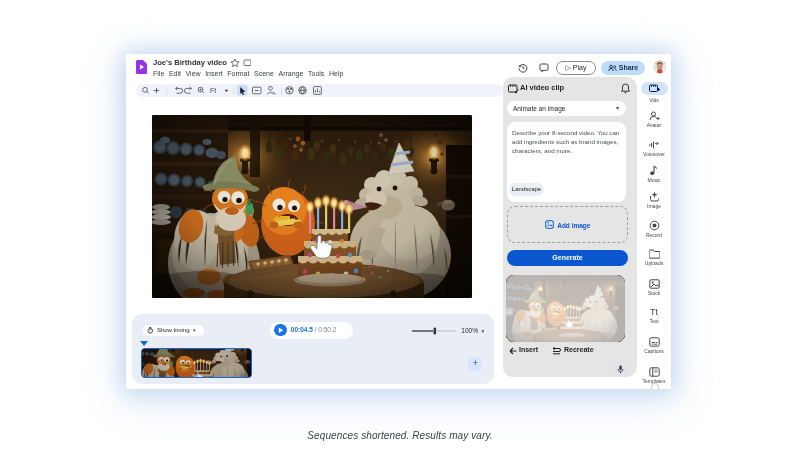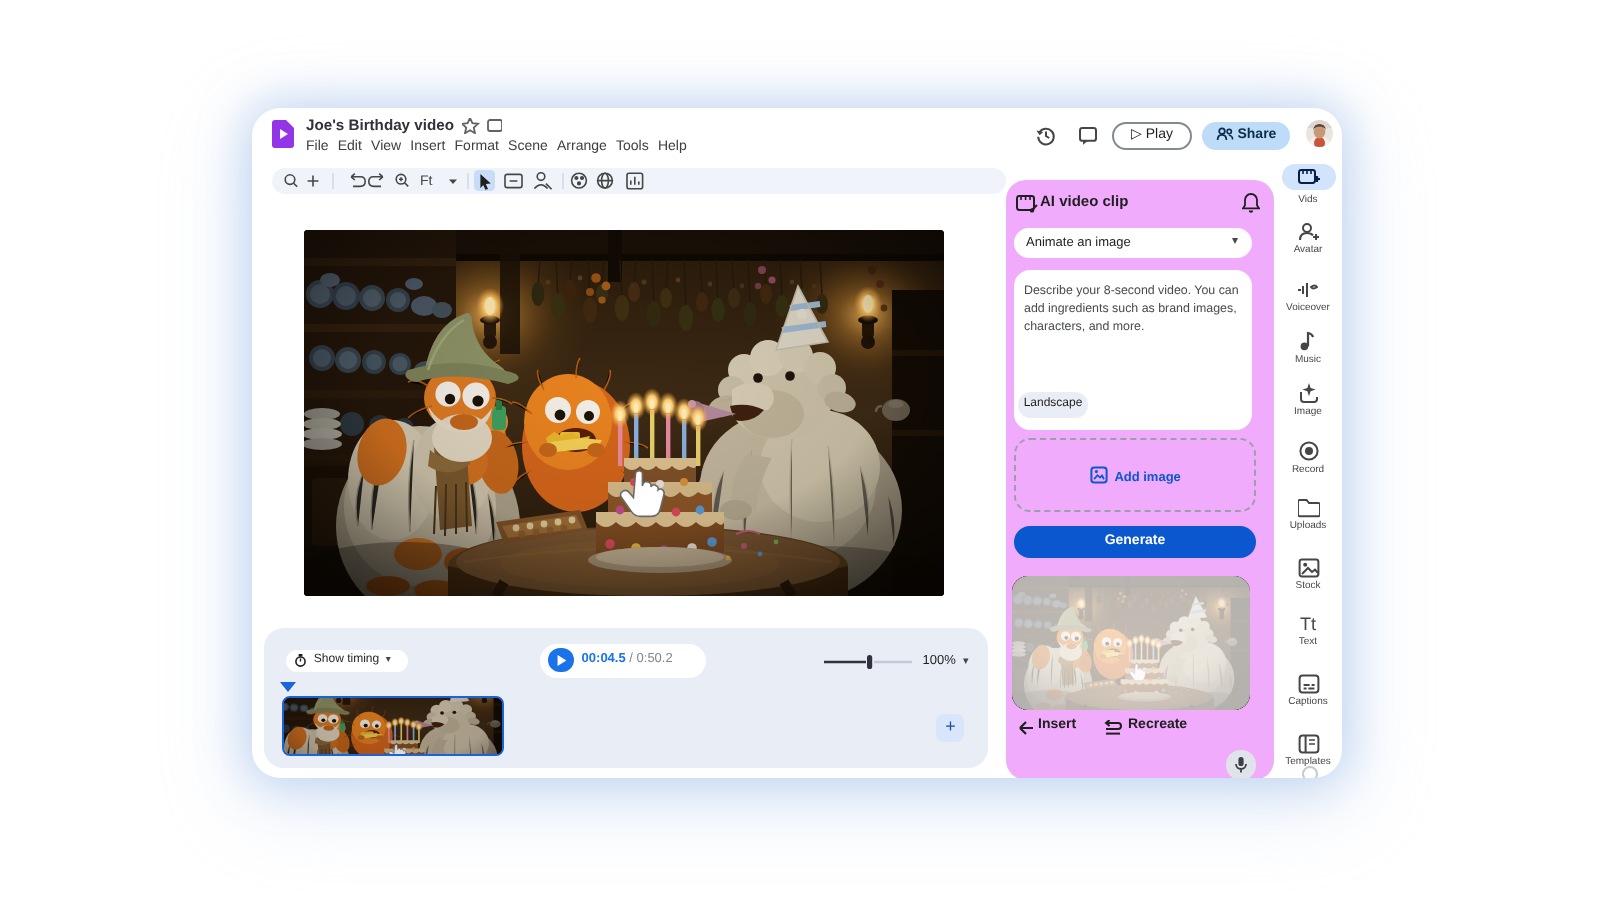--- a/index.html
+++ b/index.html
@@ -3,21 +3,21 @@
 <meta charset="utf-8">
 <style>
   * { margin:0; padding:0; box-sizing:border-box; }
   html,body { width:800px; height:450px; }
   body { font-family:"Liberation Sans", sans-serif; }
   .page { position:relative; width:800px; height:450px; overflow:hidden;
     background:#ffffff;
   }
   .abs { position:absolute; }
   .win { position:absolute; left:126px; top:54px; width:545px; height:335px; overflow:hidden;
-    background:#ffffff; border-radius:14px;
+    background:#ffffff; border-radius:1px;
     box-shadow:0 0 22px 3px rgba(158,190,232,.55), 0 10px 40px 6px rgba(172,200,238,.3); }
   
   .logo { left:9.5px; top:5.5px; width:11px; height:14px; }
   .title { left:27px; top:3.5px; font-size:7.6px; font-weight:bold; color:#30333a; letter-spacing:0; }
   .menubar { left:27px; top:16px; font-size:7px; color:#3c4043; }
   .menubar span { margin-right:4.6px; }
   .tb { left:9.5px; top:30px; width:367px; height:13px; background:#f0f3f9; border-radius:7px; }
   
   .playbtn { left:430px; top:7px; width:40px; height:13.5px; border:1px solid #858a92; border-radius:7px;
     background:#fff; font-size:7px; color:#1f1f1f; text-align:center; line-height:12px; }
@@ -34,21 +34,21 @@
   .playcirc { position:absolute; left:142px; top:10.3px; width:12.5px; height:12.5px; border-radius:50%; background:#1a73e8; }
   .timetext { position:absolute; left:158.5px; top:12.8px; font-size:6.5px; color:#1a73e8; font-weight:bold; }
   .timetext .dim { color:#80868b; font-weight:normal; }
   .thumbstrip { position:absolute; left:9.2px; top:34.5px; width:111px; height:30px; border:1.6px solid #1a63d8;
     border-radius:4px; overflow:hidden; background:#222; }
   .playhead { position:absolute; left:8px; top:27px; width:0; height:0;
     border-left:4px solid transparent; border-right:4px solid transparent; border-top:5.5px solid #1a63d8; }
   .addclip { position:absolute; left:336px; top:43px; width:14px; height:14px; background:#d8e5fb; border-radius:4px;
     color:#1a4fa0; font-size:9px; text-align:center; line-height:13px; }
   
-  .panel { left:377px; top:36px; width:134px; height:300px; background:#f0abfc; border-radius:10px; }
+  .panel { left:377px; top:23px; width:134px; height:300px; background:#e5e5e5; border-radius:10px; }
   .ph { position:absolute; left:17px; top:5.5px; font-size:7.5px; font-weight:bold; color:#1f1f1f; }
   .dd { position:absolute; left:4px; top:24px; line-height:15px; width:119px; height:15px; background:#fff; border-radius:8px;
     font-size:6.5px; color:#1f1f1f; line-height:15px; padding-left:6px; }
   .desc { position:absolute; left:4px; top:44.5px; width:119px; height:80px; background:#fff; border-radius:8px;
     font-size:6.2px; color:#474b4f; line-height:9px; padding:6px 5px; white-space:nowrap; }
   .chip { position:absolute; left:6px; top:106px; width:35px; height:12.5px; background:#e9edf6; border-radius:7px;
     font-size:6px; color:#1f1f1f; text-align:center; line-height:12.5px; }
   .dashbox { position:absolute; left:4px; top:129px; width:121px; height:37px; border:1px dashed #9aa0a6; border-radius:8px; }
   .addimg { position:absolute; left:0; top:13px; width:100%; text-align:center; font-size:6.5px; color:#0b57d0; font-weight:bold; }
   .genbtn { position:absolute; left:4px; top:173px; width:121px; height:16px; background:#0b57d0; border-radius:8px;
@@ -683,13 +683,14 @@
           <rect x="0.8" y="0.8" width="9.4" height="8.4" rx="1.5" fill="none" stroke="#444746" stroke-width="1"></rect>
           <line x1="3.8" y1="0.8" x2="3.8" y2="9.2" stroke="#444746" stroke-width="1"></line>
           <line x1="5.5" y1="3" x2="8.5" y2="3" stroke="#444746" stroke-width="0.8"></line>
           <line x1="5.5" y1="5" x2="8.5" y2="5" stroke="#444746" stroke-width="0.8"></line>
         </svg>
         <div class="lbl">Templates</div>
       </div>
       <div style="position:absolute;left:13.5px;top:329px;width:8px;height:8px;border:1px solid #c4c9d2;border-radius:50%"></div>
     </div>
   </div>
+  <div class="caption">Sequences shortened. Results may vary.</div>
 </div>
 
 </body></html>

